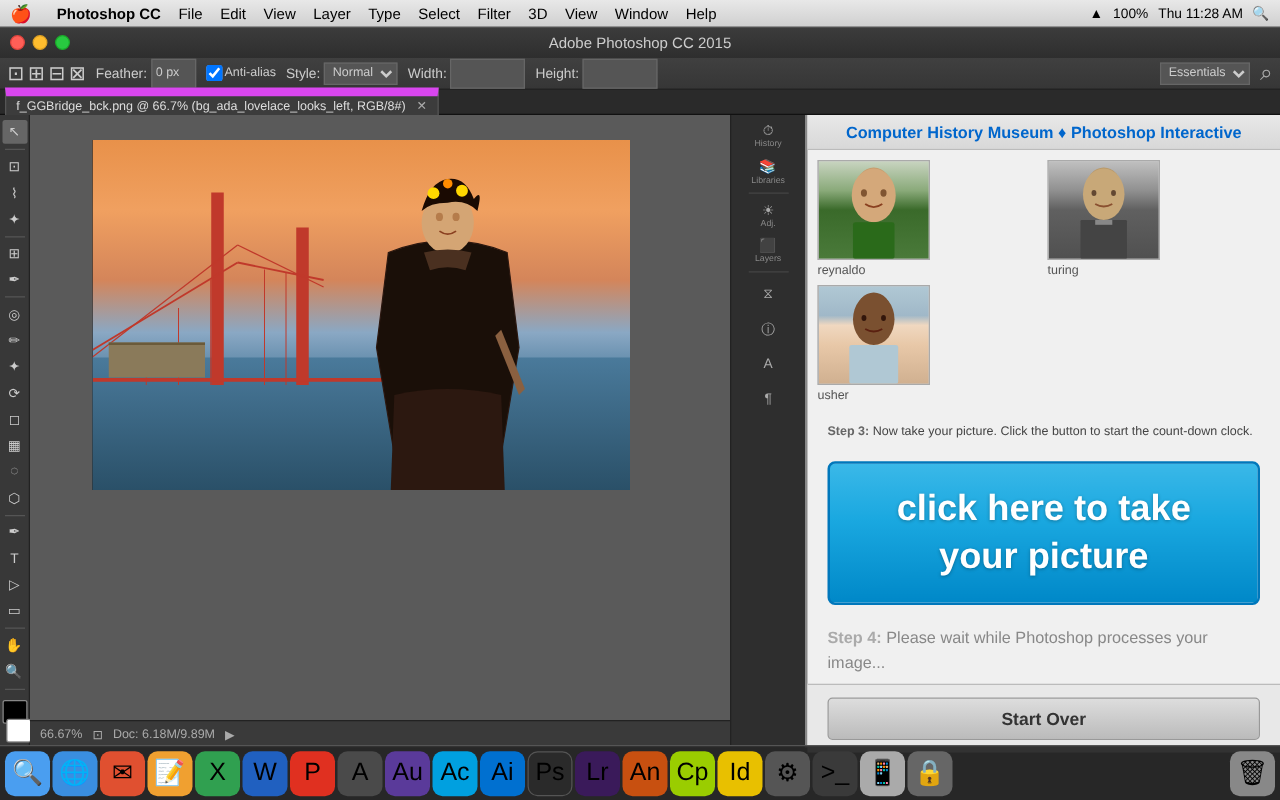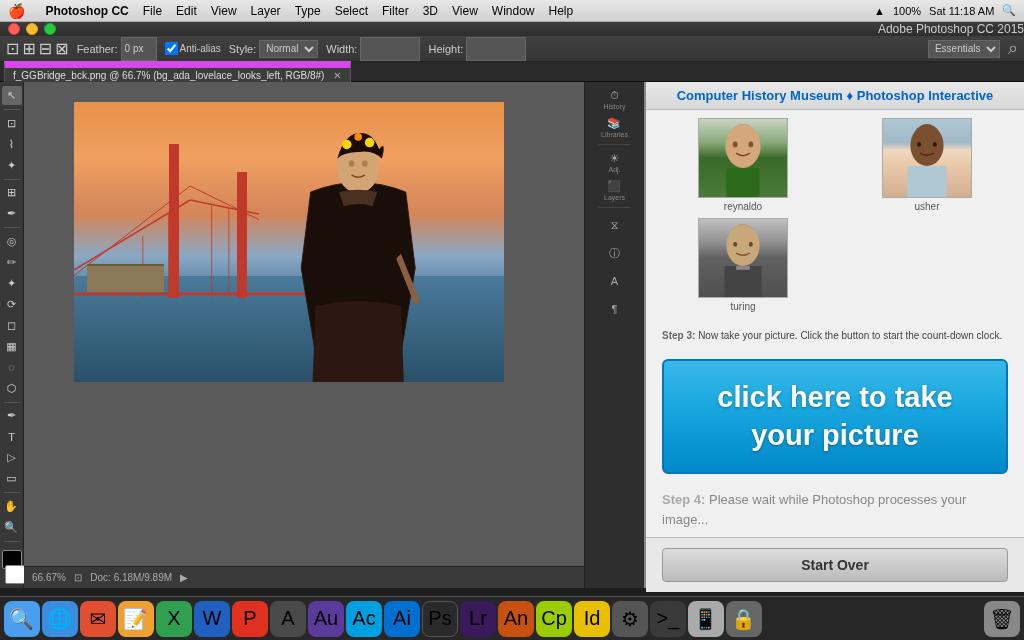--- a/index.html
+++ b/index.html
@@ -12,22 +12,22 @@
       border-bottom: 1px solid #aaa; flex-shrink: 0; position: relative;
     }
     .menu-bar-left { display: flex; align-items: center; gap: 14px; }
     .apple-icon { font-size: 14px; margin-right: 6px; }
     .menu-item { font-size: 12px; cursor: pointer; }
     .menu-item.bold { font-weight: bold; }
     .menu-bar-right { position: absolute; right: 8px; display: flex; align-items: center; gap: 8px; font-size: 11px; }
 
     
     .ps-title-bar {
-      width: 100%; height: 14px; background: linear-gradient(to bottom, #3c3c3c, #2e2e2e);
-      display: flex; align-items: center; justify-content: flex-end;
+      width: 100%; height: 24px; background: linear-gradient(to bottom, #3c3c3c, #2e2e2e);
+      display: flex; align-items: center; justify-content: center;
       font-size: 12px; color: #ccc; position: relative; flex-shrink: 0;
     }
     .traffic-lights { position: absolute; left: 8px; display: flex; gap: 6px; align-items: center; }
     .tl { width: 12px; height: 12px; border-radius: 50%; }
     .tl-red { background: #ff5f57; border: 1px solid #e0443e; }
     .tl-yellow { background: #ffbd2e; border: 1px solid #dea123; }
     .tl-green { background: #28c940; border: 1px solid #1aab29; }
 
     
     .options-bar {
@@ -122,21 +122,21 @@
       font-size: 13px; font-weight: bold; color: #444; flex-shrink: 0;
     }
     .panel-header span { color: #0066cc; }
 
     
     .portraits-grid {
       display: grid; grid-template-columns: 1fr 1fr; gap: 6px; padding: 8px;
       flex-shrink: 0;
     }
     .portrait-cell {
-      display: flex; flex-direction: column; align-items: center; gap: 3px;
+      display: flex; flex-direction: column; align-items: flex-start; gap: 3px;
     }
     .portrait-img {
       width: 90px; height: 80px; background: #ccc; overflow: hidden; position: relative;
       border: 1px solid #aaa;
     }
     .portrait-name { font-size: 10px; color: #555; }
 
     
     .p-reynaldo { background: linear-gradient(to bottom, #c8d4c0 0%, #8aaa7a 30%, #3a6a2a 50%, #4a7a3a 100%); }
     .p-reynaldo::before { content: ''; position: absolute; top: 5px; left: 50%; transform: translateX(-50%); width: 30px; height: 35px; background: radial-gradient(ellipse, #d4a87a 40%, #b89060 100%); border-radius: 50% 50% 45% 45%; }
@@ -216,21 +216,21 @@
     <span class="menu-item">Select</span>
     <span class="menu-item">Filter</span>
     <span class="menu-item">3D</span>
     <span class="menu-item">View</span>
     <span class="menu-item">Window</span>
     <span class="menu-item">Help</span>
   </div>
   <div class="menu-bar-right">
     <span>▲</span>
     <span>100%</span>
-    <span>Sat 11:18 AM</span>
+    <span>Thu 11:28 AM</span>
     <span>🔍</span>
   </div>
 </div>
 
 <div class="ps-app">
 
   <div class="ps-title-bar">
     <div class="traffic-lights">
       <div class="tl tl-red"></div>
       <div class="tl tl-yellow"></div>
@@ -430,45 +430,45 @@
               <path d="M38,35 Q45,40 52,35" stroke="#8a4020" stroke-width="1.5" fill="none"></path>
               <rect x="28" y="50" width="34" height="30" fill="#2a6a1a" rx="2"></rect>
             </svg>
           </div>
           <span class="portrait-name">reynaldo</span>
         </div>
 
 
         <div class="portrait-cell">
           <div class="portrait-img">
-            <div style="position:absolute;inset:0;" class="p-usher"></div>
-            <svg style="position:absolute;inset:0;" viewBox="0 0 90 80">
-              <ellipse cx="45" cy="27" rx="17" ry="21" fill="#7a5030"></ellipse>
-              <ellipse cx="37" cy="26" rx="2" ry="2.5" fill="#2a1008" opacity="0.9"></ellipse>
-              <ellipse cx="53" cy="26" rx="2" ry="2.5" fill="#2a1008" opacity="0.9"></ellipse>
-              <path d="M38,35 Q45,39 52,35" stroke="#5a2010" stroke-width="1.5" fill="none"></path>
-              <rect x="25" y="48" width="40" height="32" fill="#b0c8d4" rx="2"></rect>
-            </svg>
-          </div>
-          <span class="portrait-name">usher</span>
-        </div>
-
-        <div class="portrait-cell">
-          <div class="portrait-img">
             <div style="position:absolute;inset:0;" class="p-turing"></div>
             <svg style="position:absolute;inset:0;" viewBox="0 0 90 80">
               <ellipse cx="45" cy="27" rx="17" ry="21" fill="#c8a878"></ellipse>
               <ellipse cx="37" cy="26" rx="2" ry="2.5" fill="#4a3020" opacity="0.8"></ellipse>
               <ellipse cx="53" cy="26" rx="2" ry="2.5" fill="#4a3020" opacity="0.8"></ellipse>
               <path d="M38,35 Q45,39 52,35" stroke="#8a5030" stroke-width="1.5" fill="none"></path>
               <rect x="26" y="48" width="38" height="32" fill="#444" rx="1"></rect>
               <rect x="38" y="48" width="14" height="4" fill="#888"></rect>
             </svg>
           </div>
           <span class="portrait-name">turing</span>
+        </div>
+
+        <div class="portrait-cell">
+          <div class="portrait-img">
+            <div style="position:absolute;inset:0;" class="p-usher"></div>
+            <svg style="position:absolute;inset:0;" viewBox="0 0 90 80">
+              <ellipse cx="45" cy="27" rx="17" ry="21" fill="#7a5030"></ellipse>
+              <ellipse cx="37" cy="26" rx="2" ry="2.5" fill="#2a1008" opacity="0.9"></ellipse>
+              <ellipse cx="53" cy="26" rx="2" ry="2.5" fill="#2a1008" opacity="0.9"></ellipse>
+              <path d="M38,35 Q45,39 52,35" stroke="#5a2010" stroke-width="1.5" fill="none"></path>
+              <rect x="25" y="48" width="40" height="32" fill="#b0c8d4" rx="2"></rect>
+            </svg>
+          </div>
+          <span class="portrait-name">usher</span>
         </div>
       </div>
 
       <div class="step3-area">
         <p class="step3-text">
           <span class="step-label">Step 3:</span>
           <span>Now take your picture. Click the button to start the count-down clock.</span>
         </p>
       </div>
 

